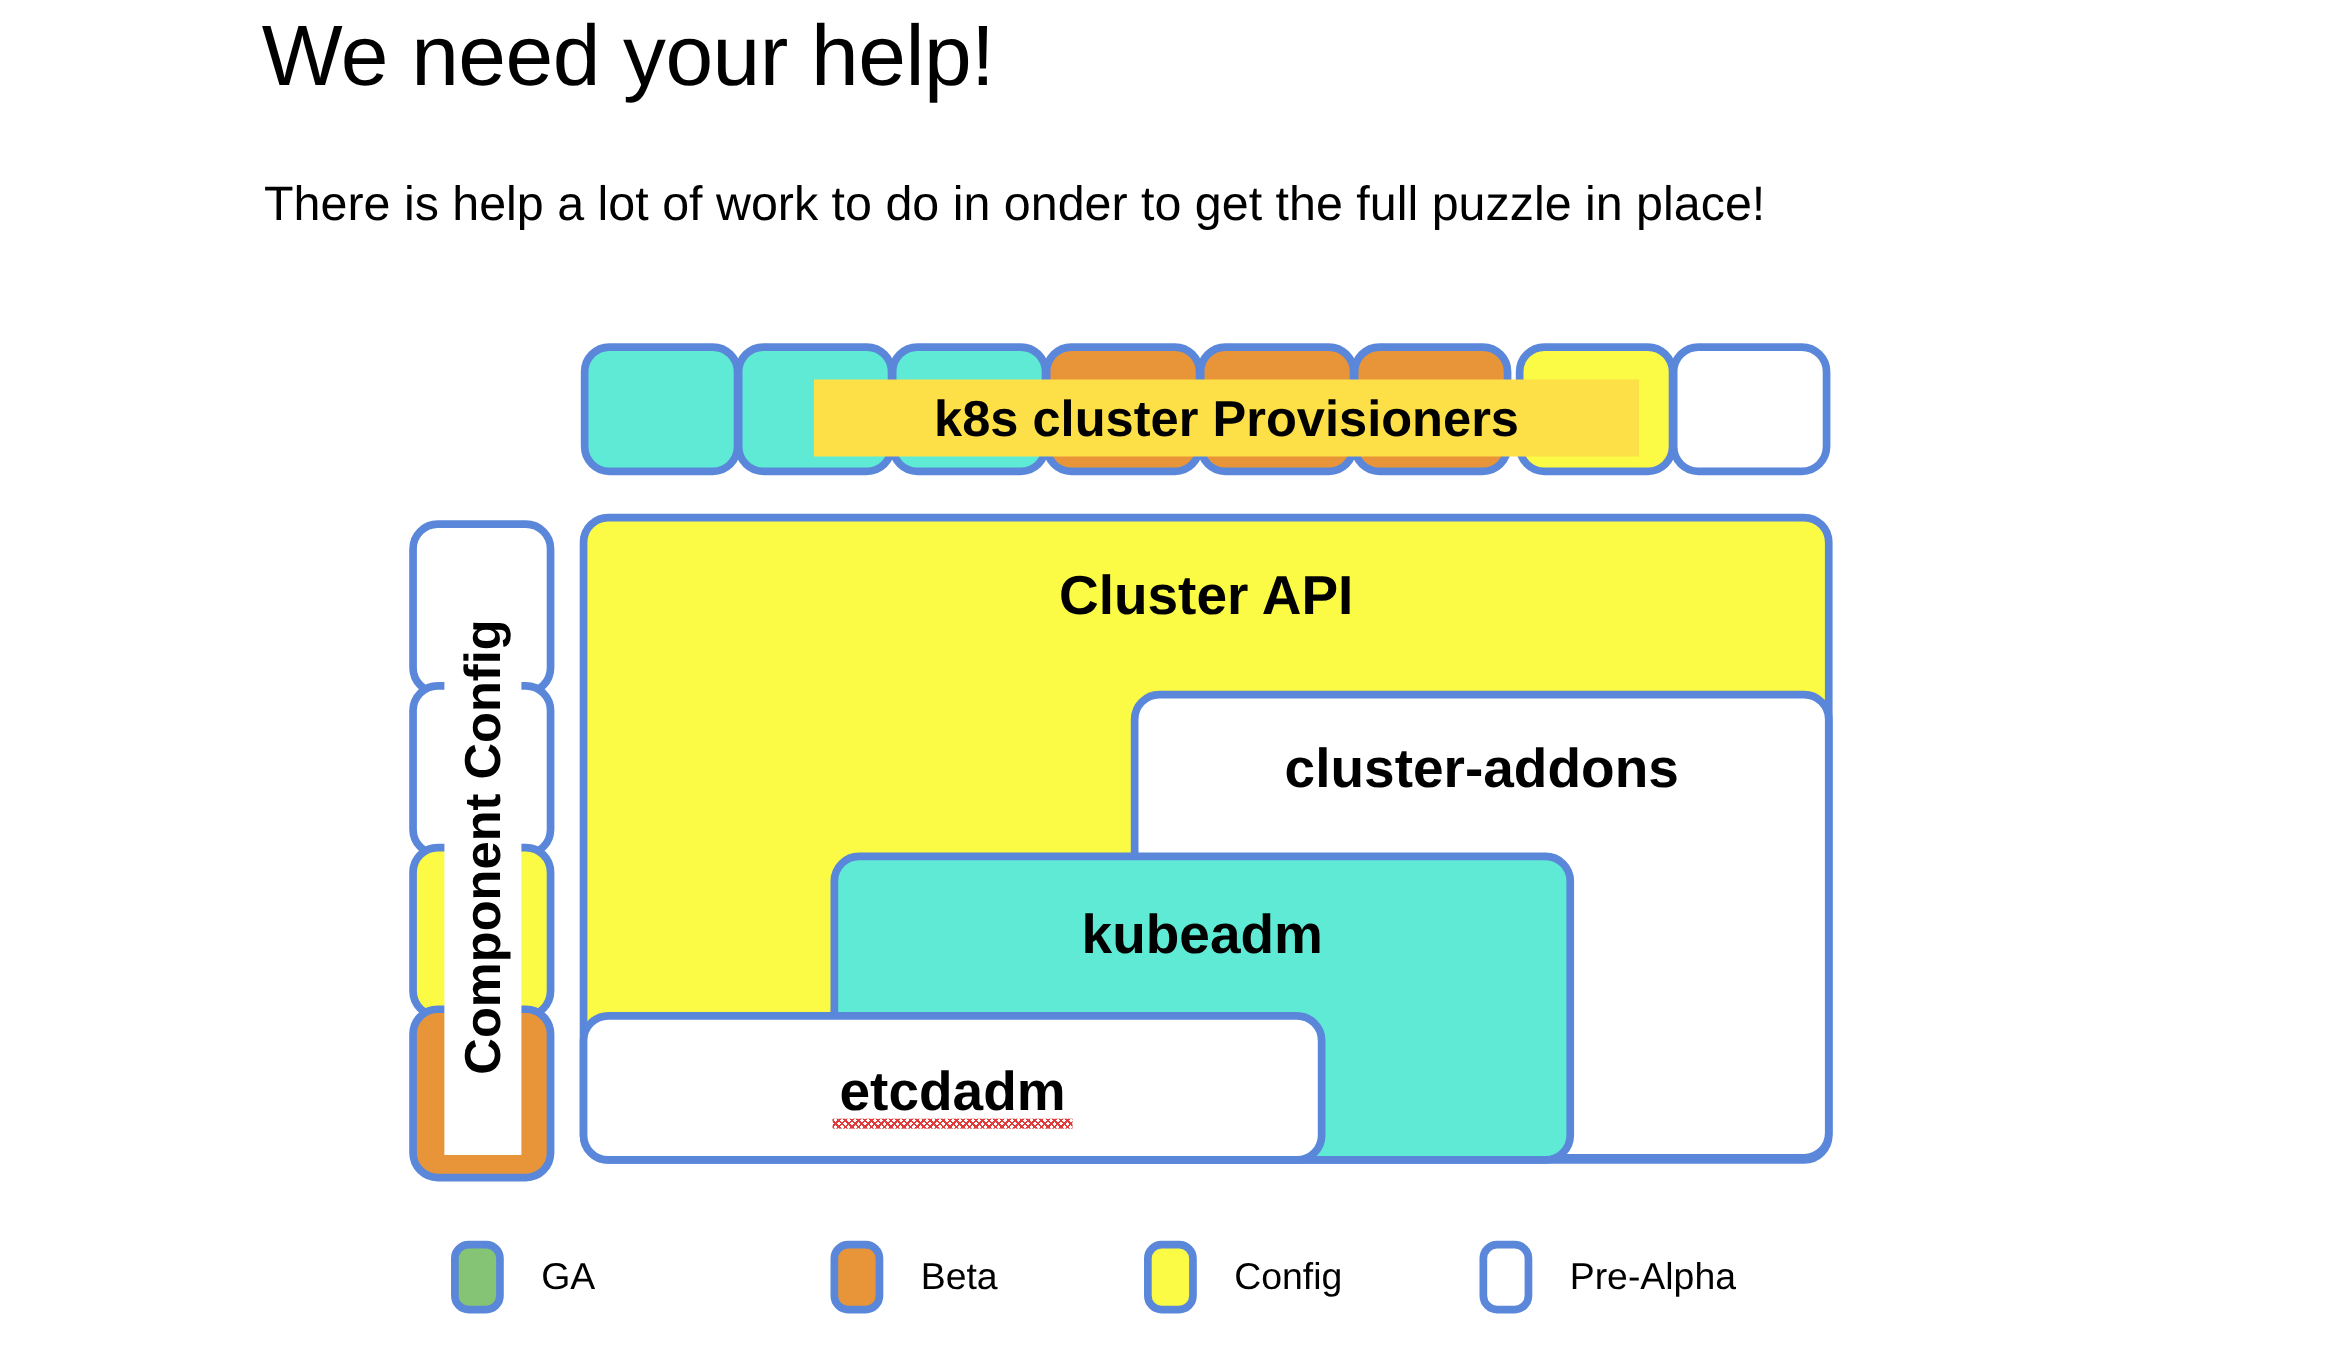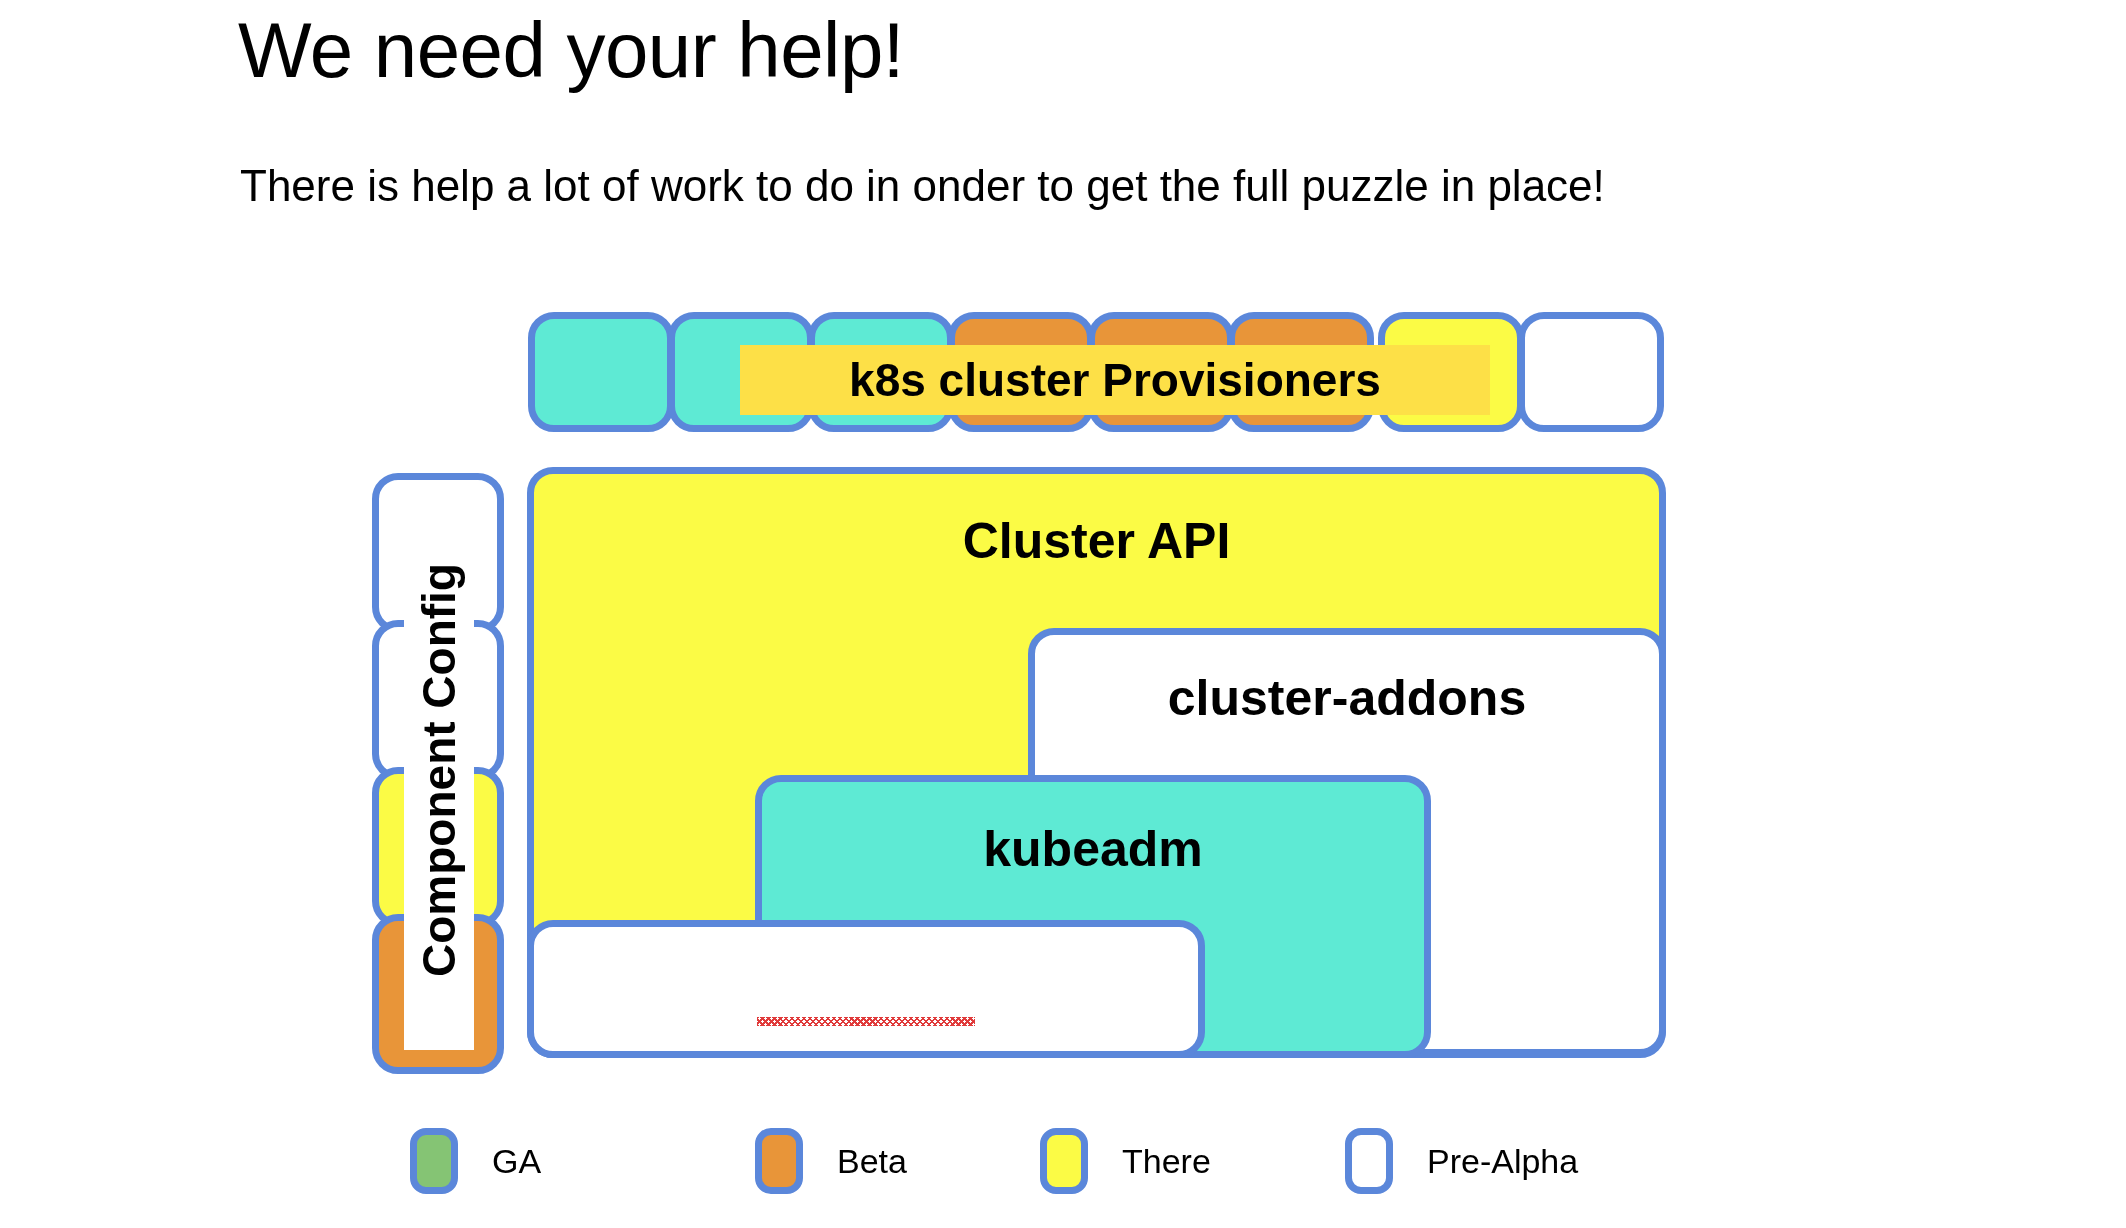--- a/index.html
+++ b/index.html
@@ -217,33 +217,34 @@
 
 <div class="node prealpha" id="cluster-addons">
   <div class="node-label">cluster-addons</div>
 </div>
 
 <div class="node ga" id="kubeadm">
   <div class="node-label">kubeadm</div>
 </div>
 
 <div class="node prealpha" id="etcdadm">
+  <div class="node-label">etcdadm</div>
   <div class="squiggle"></div>
 </div>
 
 <div id="legend">
   <div class="legend-item" id="legend-item-0">
     <div class="legend-swatch ga"></div>
     <div class="legend-text">GA</div>
   </div>
   <div class="legend-item" id="legend-item-1">
     <div class="legend-swatch beta"></div>
     <div class="legend-text">Beta</div>
   </div>
   <div class="legend-item" id="legend-item-2">
     <div class="legend-swatch alpha"></div>
-    <div class="legend-text">There</div>
+    <div class="legend-text">Config</div>
   </div>
   <div class="legend-item" id="legend-item-3">
     <div class="legend-swatch prealpha"></div>
     <div class="legend-text">Pre-Alpha</div>
   </div>
 </div>
 
 </body></html>

